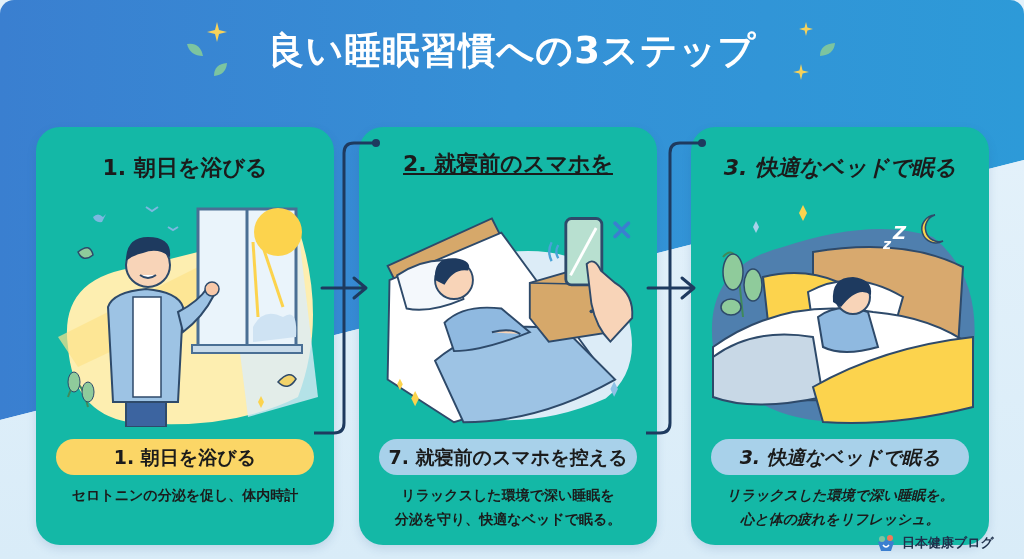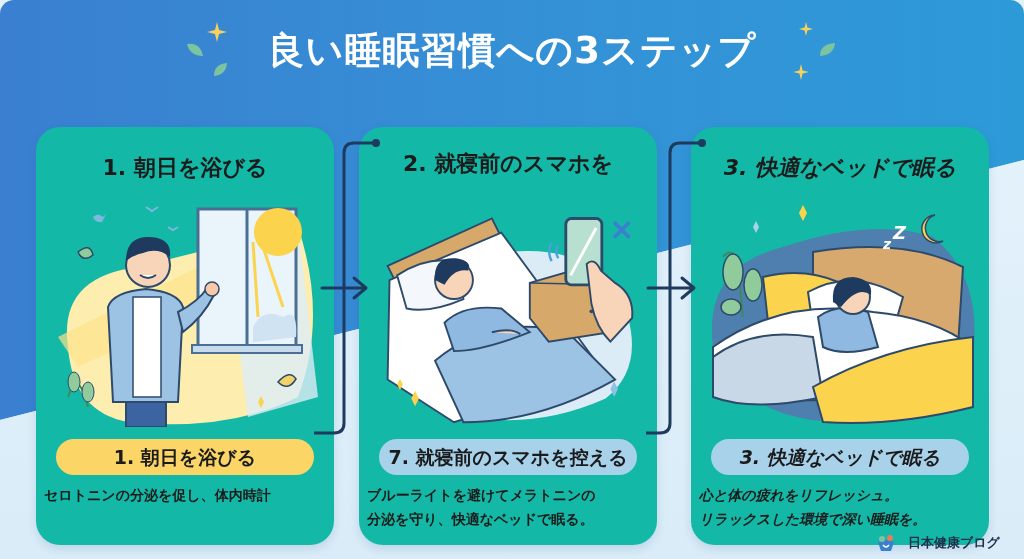--- a/index.html
+++ b/index.html
@@ -40,27 +40,27 @@
     .illus { position: absolute; left: 12px; top: 70px; width: 274px; height: 230px; }
     .pill {
       position: absolute; left: 20px; width: 258px; height: 36px; top: 312px;
       border-radius: 18px; text-align: center; font-weight: bold;
       font-size: 19px; line-height: 36px; color: #1b1b1b;
     }
     .pill.yellow { background: #fbd666; }
     .pill.blue { background: #a8d1ea; }
     .desc {
       position: absolute; left: 8px; width: 282px; top: 356px;
-      text-align: left; font-weight: bold; font-size: 14px; line-height: 24px;
+      text-align: center; font-weight: bold; font-size: 14px; line-height: 24px;
       color: #1b1b1b;
     }
     .connector { position: absolute; }
     .footer-logo {
       position: absolute; left: 876px; top: 533px; height: 20px;
-      display: flex; align-items: center; gap: 12px;
+      display: flex; align-items: center; gap: 6px;
       font-weight: bold; font-size: 13px; color: #1e2f4a;
     }
   </style>
 </head>
 <body>
 
 <div class="bg-top"></div>
 <div class="bg-bottom"></div>
 
 <svg class="deco" style="left:207px;top:22px" width="20" height="20" viewBox="0 0 20 20">
@@ -115,21 +115,21 @@
     <path d="M230 185 Q242 172 248 182 Q240 195 230 185 Z" fill="#f2d36a" stroke="#2e4a6a" stroke-width="1.5"></path>
     <path d="M210 205 l3 -6 l3 6 l-3 6 Z" fill="#fcd34d"></path>
   </svg>
   <div class="pill yellow">1. 朝日を浴びる</div>
   <div class="desc">
     <div>セロトニンの分泌を促し、体内時計</div>
   </div>
 </div>
 
 <div class="card" style="left:359px;">
-  <div class="card-title" style="top:22px;">
+  <div class="card-title" style="top:22px;text-decoration:underline;">
     <div>2. 就寝前のスマホを</div>
   </div>
   <svg class="illus" viewBox="0 0 274 230" style="top:82px;height:218px;">
     <path d="M15 150 Q20 60 110 50 Q200 30 250 80 Q290 160 240 200 Q150 240 60 210 Q10 190 15 150 Z" fill="#dcecf7"></path>
     <path d="M10 60 L120 10 L130 30 L20 80 Z" fill="#d6a86a" stroke="#2e4a6a" stroke-width="2"></path>
     <path d="M12 75 L130 25 L240 175 L80 225 L10 180 Z" fill="#ffffff" stroke="#2e4a6a" stroke-width="2"></path>
     <path d="M20 70 Q50 50 80 55 L90 95 Q55 110 30 105 Z" fill="#f4f8fc" stroke="#2e4a6a" stroke-width="2"></path>
     <path d="M60 160 Q120 110 200 130 L250 180 Q170 225 90 225 Z" fill="#9dc3e4" stroke="#2e4a6a" stroke-width="2"></path>
     <path d="M70 120 Q90 100 130 105 L160 130 Q110 150 80 150 Z" fill="#8fb9e0" stroke="#2e4a6a" stroke-width="2"></path>
     <circle cx="80" cy="75" r="20" fill="#f8d4b8" stroke="#2e4a6a" stroke-width="2"></circle>
@@ -143,21 +143,21 @@
     <path d="M183 35 Q178 45 183 55" stroke="#4aa3d8" stroke-width="2.5" fill="none"></path>
     <path d="M190 38 Q186 45 190 52" stroke="#4aa3d8" stroke-width="2.5" fill="none"></path>
     <path d="M250 15 L264 29 M264 15 L250 29" stroke="#3a7fd0" stroke-width="4" stroke-linecap="round"></path>
     <path d="M220 58 Q228 50 235 65 L250 78 Q270 90 268 115 L245 140 Q230 125 225 100 Z" fill="#f8d4b8" stroke="#2e4a6a" stroke-width="2"></path>
     <path d="M20 185 l3 -6 l3 6 l-3 6 Z" fill="#fcd34d"></path>
     <path d="M35 200 l4 -8 l4 8 l-4 8 Z" fill="#fcd34d"></path>
     <path d="M245 190 l4 -8 l4 8 l-4 8 Z" fill="#8fc1e6"></path>
   </svg>
   <div class="pill blue">7. 就寝前のスマホを控える</div>
   <div class="desc">
-    <div>ブルーライトを避けてメラトニンの</div>
+    <div>リラックスした環境で深い睡眠を</div>
     <div>分泌を守り、快適なベッドで眠る。</div>
   </div>
 </div>
 
 <div class="card" style="left:691px;font-style:italic;">
   <div class="card-title">3. 快適なベッドで眠る</div>
   <svg class="illus" viewBox="0 0 274 230">
     <path d="M10 150 Q0 70 80 50 Q170 20 230 40 Q280 80 270 160 Q240 225 140 225 Q40 225 10 150 Z" fill="#4f7fae"></path>
     <path d="M20 60 Q28 50 34 62 L40 120" stroke="#3f8a5a" stroke-width="2" fill="none"></path>
     <ellipse cx="30" cy="75" rx="10" ry="18" fill="#8fcb9b" stroke="#2e4a6a" stroke-width="1.5"></ellipse>
@@ -173,22 +173,22 @@
     <circle cx="150" cy="100" r="17" fill="#f8d4b8" stroke="#2e4a6a" stroke-width="2"></circle>
     <path d="M130 105 Q128 80 150 80 Q170 82 168 98 Q155 88 138 110 Z" fill="#1e3a5f"></path>
     <text x="180" y="52" fill="#ffffff" font-size="14" font-weight="bold" font-family="DejaVu Sans, sans-serif">z</text>
     <text x="190" y="42" fill="#ffffff" font-size="18" font-weight="bold" font-family="DejaVu Sans, sans-serif">Z</text>
     <path d="M232 18 A14 14 0 1 0 240 44 A11 11 0 1 1 232 18 Z" fill="#fcd34d" stroke="#2e4a6a" stroke-width="1.5"></path>
     <path d="M96 8 l4 -8 l4 8 l-4 8 Z" fill="#fcd34d" transform="translate(0,8)"></path>
     <path d="M50 30 l3 -6 l3 6 l-3 6 Z" fill="#a8d1ea"></path>
   </svg>
   <div class="pill blue">3. 快適なベッドで眠る</div>
   <div class="desc">
+    <div>リラックスした環境で深い睡眠を。</div>
     <div>心と体の疲れをリフレッシュ。</div>
-    <div>リラックスした環境で深い睡眠を。</div>
   </div>
 </div>
 
 <svg class="connector" style="left:314px;top:135px" width="70" height="305" viewBox="0 0 70 305">
   <path d="M0 298 L20 298 Q30 298 30 288 L30 18 Q30 8 40 8 L60 8" stroke="#1e3a5f" stroke-width="3" fill="none"></path>
   <circle cx="62" cy="8" r="4" fill="#1e3a5f"></circle>
   <path d="M8 153 L50 153 M40 143 L52 153 L40 163" stroke="#1e3a5f" stroke-width="3" fill="none" stroke-linecap="round" stroke-linejoin="round"></path>
 </svg>
 <svg class="connector" style="left:646px;top:135px" width="70" height="305" viewBox="0 0 70 305">
   <path d="M0 298 L14 298 Q24 298 24 288 L24 18 Q24 8 34 8 L54 8" stroke="#1e3a5f" stroke-width="3" fill="none"></path>

